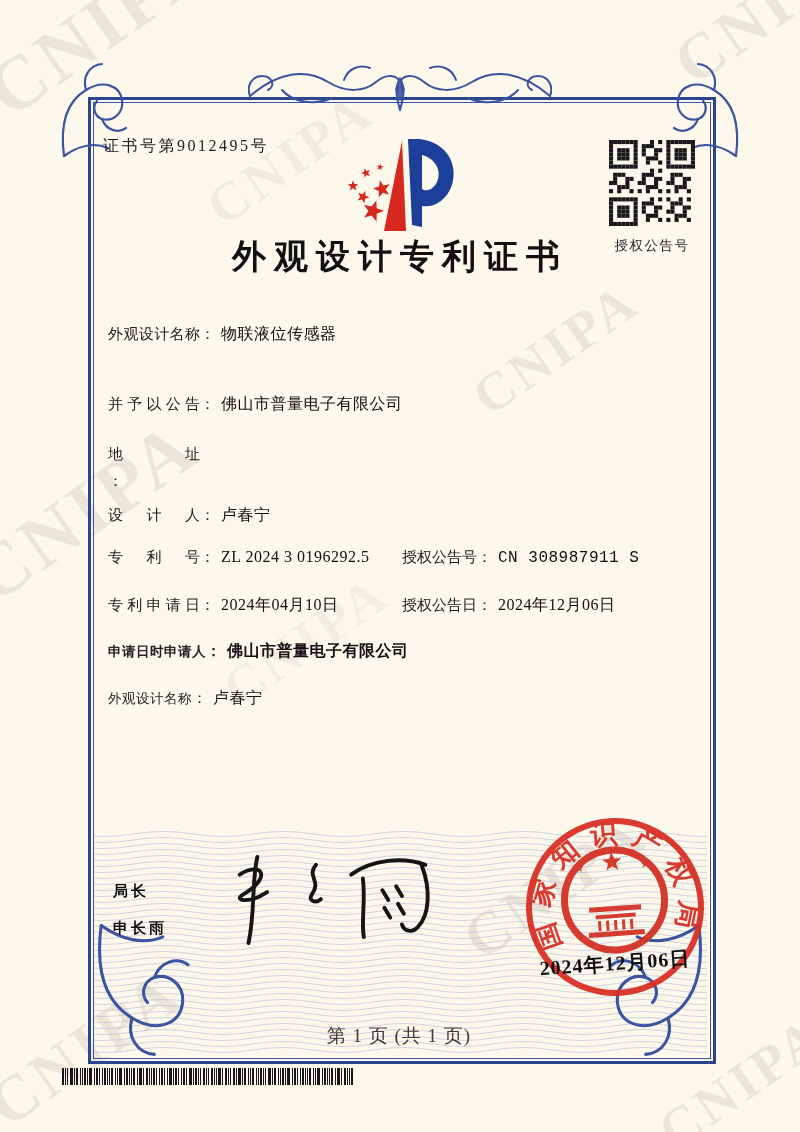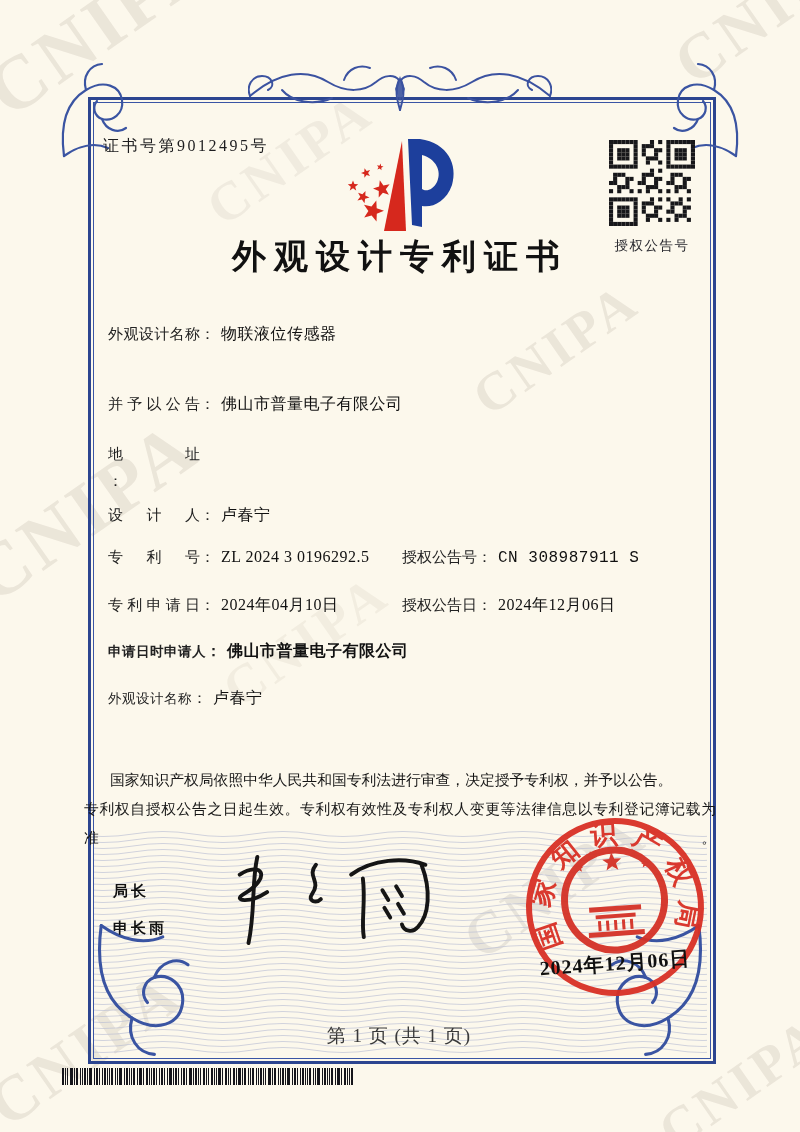--- a/index.html
+++ b/index.html
@@ -414,24 +414,20 @@
     <span class="wlabel">申请日时申请人</span>
       <span class="fcolon">：</span>
       <span class="fvalue">佛山市普量电子有限公司</span>
   </div>
   <div class="frow" style="left:108px;top:688px;">
     <span class="wlabel">外观设计名称</span>
       <span class="fcolon">：</span>
       <span class="fvalue">卢春宁</span>
   </div>
 
-  <div class="grant">
-    <div class="l1">国家知识产权局依照中华人民共和国专利法进行审查，决定授予专利权，并予以公告。</div>
-    <div class="l2">专利权自授权公告之日起生效。专利权有效性及专利权人变更等法律信息以专利登记簿记载为准。</div>
-  </div>
 
   <div class="sig-title">局长</div>
   <div class="sig-name">申长雨</div>
   <svg class="sig-hand" viewBox="0 0 220 100">
     <g stroke="#151515" stroke-width="4" fill="none" stroke-linecap="round" stroke-linejoin="round">
       <path d="M30,6 C24,32 28,62 21,94"></path>
       <path d="M12,24 C34,10 46,26 16,44 C4,51 22,54 40,42"></path>
       <path d="M90,14 C80,26 96,30 86,44 C81,51 90,54 95,49"></path>
       <path d="M126,24 C148,8 180,6 202,14"></path>
       <path d="M138,28 C141,52 136,72 139,88"></path>

